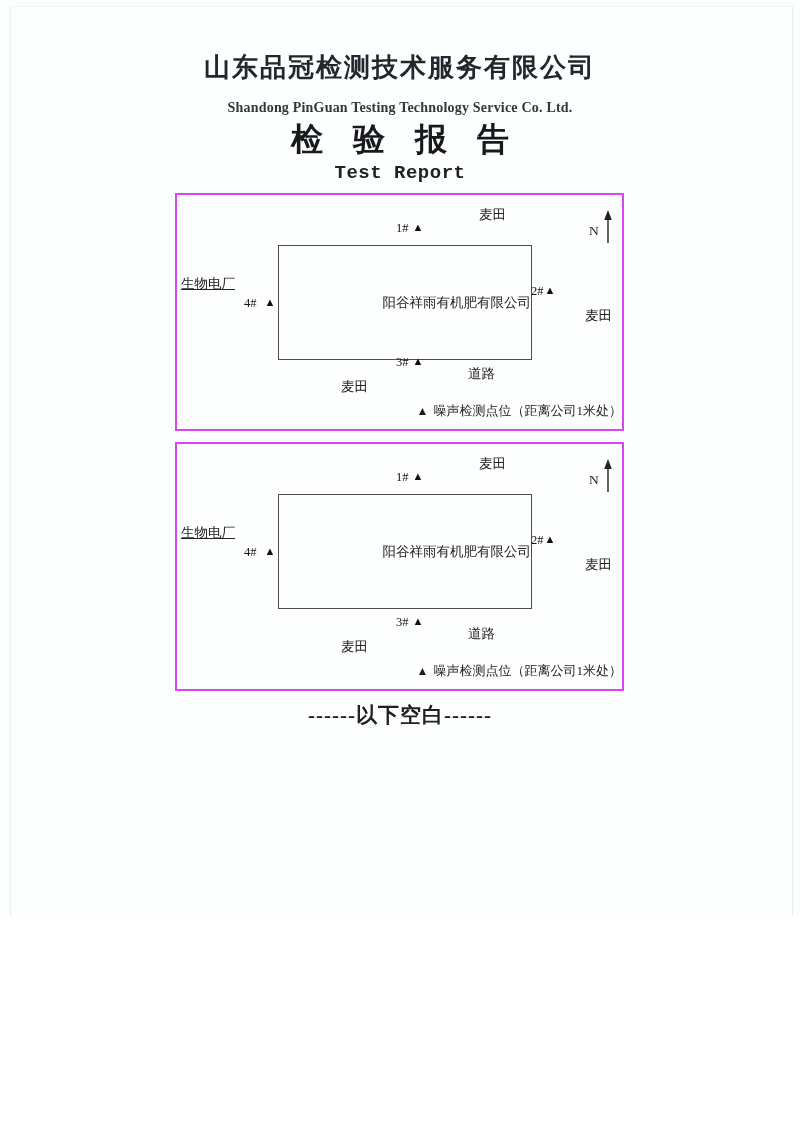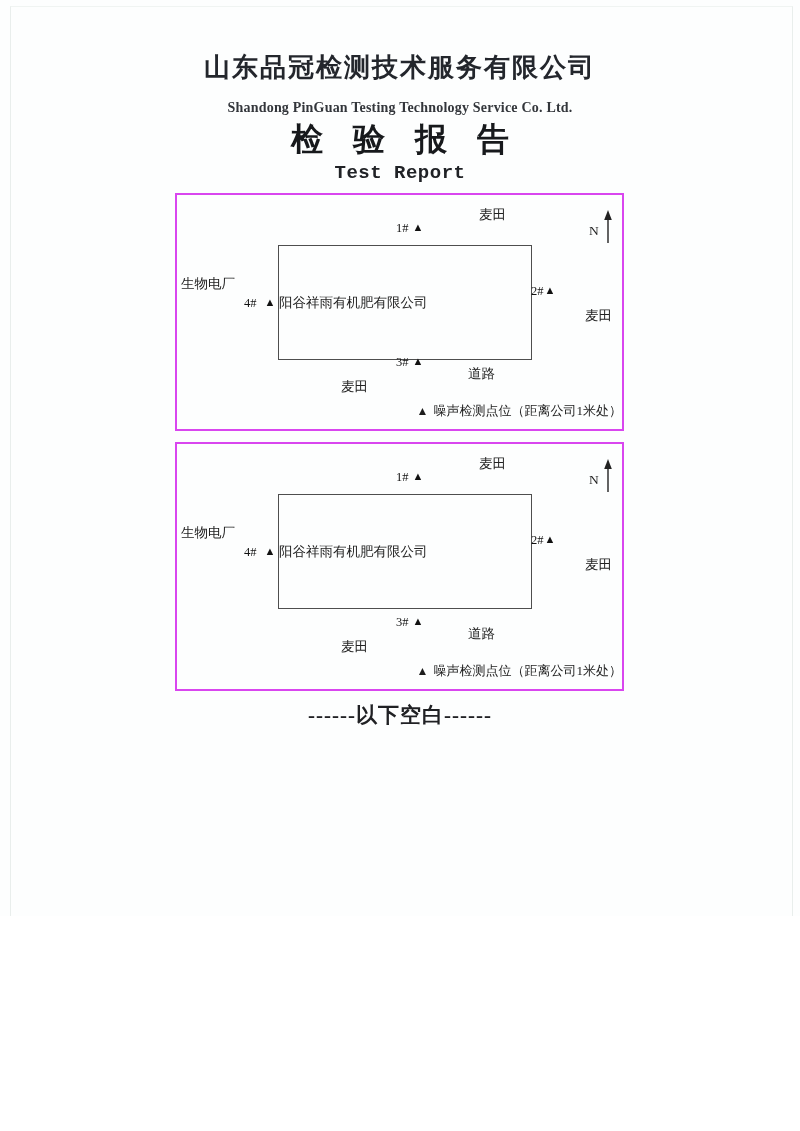--- a/index.html
+++ b/index.html
@@ -23,26 +23,26 @@
   .diagram {
     position:absolute; left:175px; width:445px;
     border:2px solid #d946ef; background:transparent;
   }
   .d1 { top:193px; height:234px; }
   .d2 { top:442px; height:245px; }
 
   .inner-box {
     position:absolute; left:101px; top:50px; width:252px; height:113px;
     border:1.5px solid #4e4e4e;
-    display:flex; align-items:center; justify-content:flex-start;
+    display:flex; align-items:center; justify-content:flex-end;
     font-size:13.5px; color:#222;
   }
   .lbl { position:absolute; font-size:13.5px; color:#222; white-space:nowrap; }
   .lbl-top    { left:302px; top:11px; }
-  .lbl-left   { left:4px;   top:80px; }
+  .lbl-left   { left:4px;   top:80px;text-decoration:underline; }
   .lbl-right  { left:408px; top:112px; }
   .lbl-road   { left:291px; bottom:46px; }
   .lbl-bottom { left:164px; bottom:33px; }
 
   .marker { position:absolute; font-size:12.5px; color:#111; white-space:nowrap; display:flex; align-items:center; }
   .marker .tri { font-size:11px; line-height:1; transform:translateY(-1px); }
   .m1 { left:219px; top:26px;  gap:4px; }
   .m2 { left:354px; top:89px;  gap:1px; }
   .m3 { left:219px; bottom:59px; gap:4px; }
   .m4 { left:67px;  top:101px; gap:8px; }

